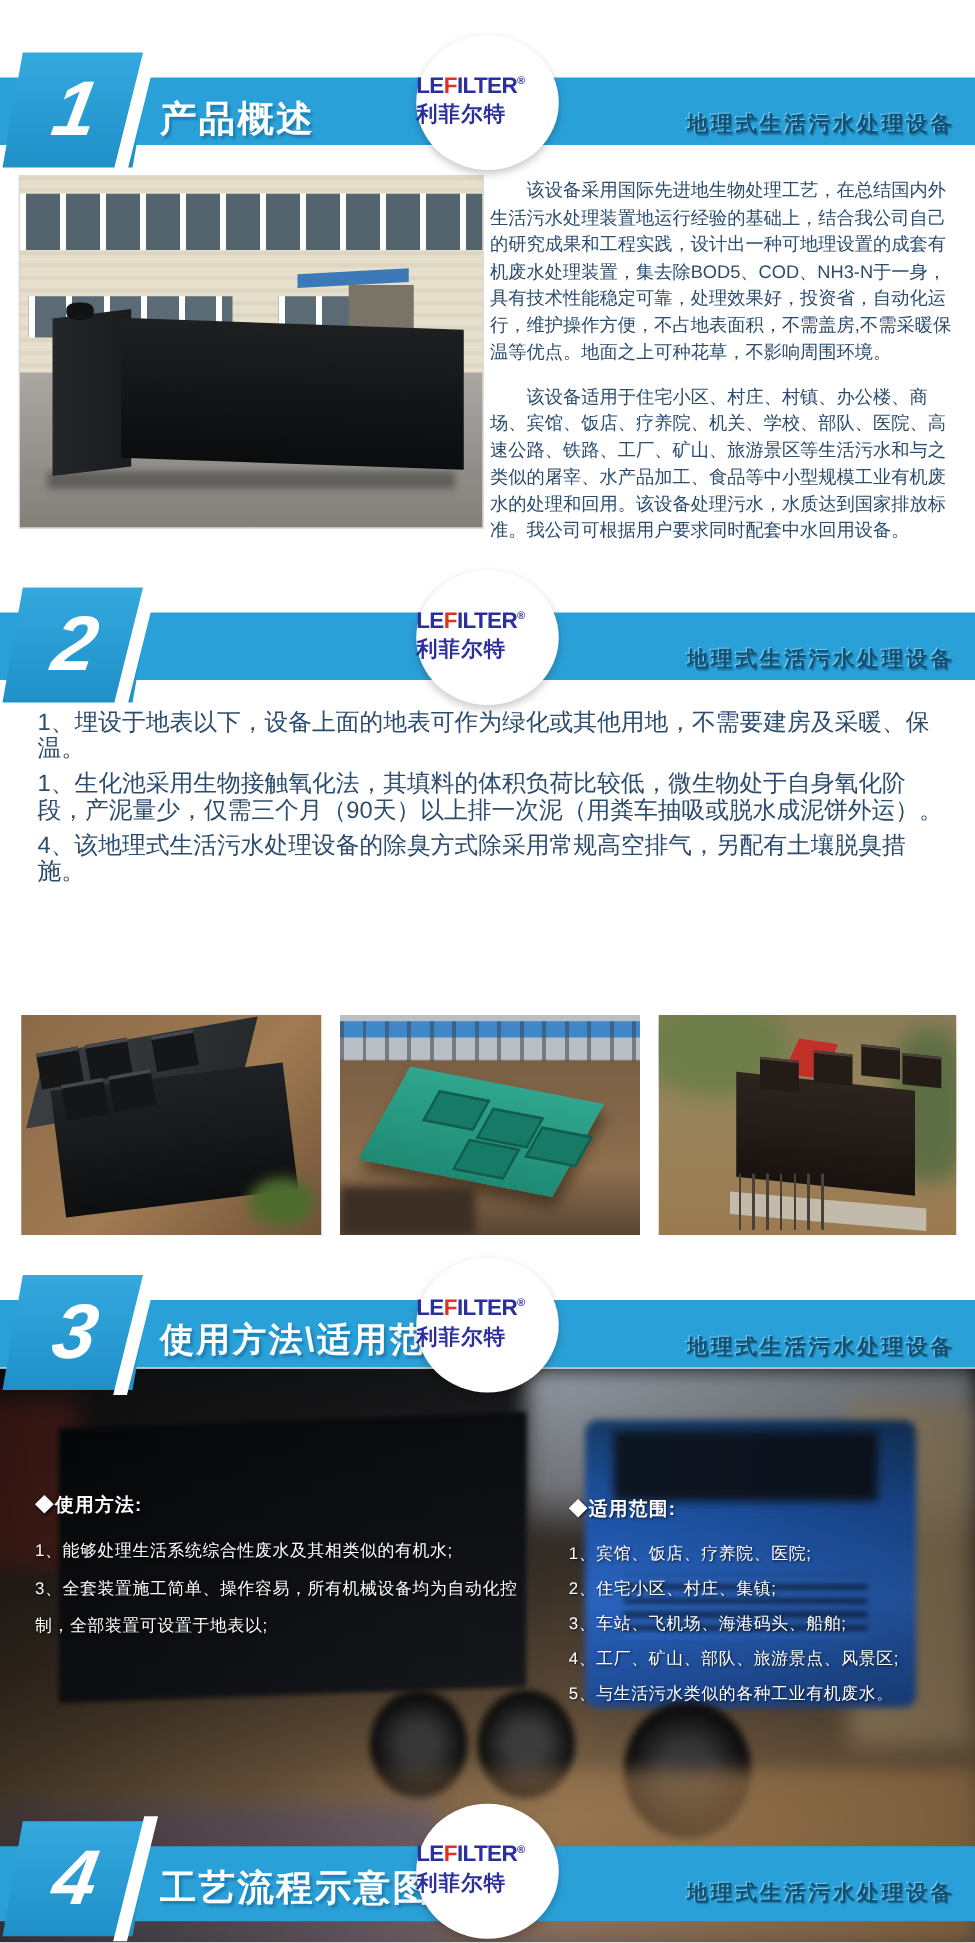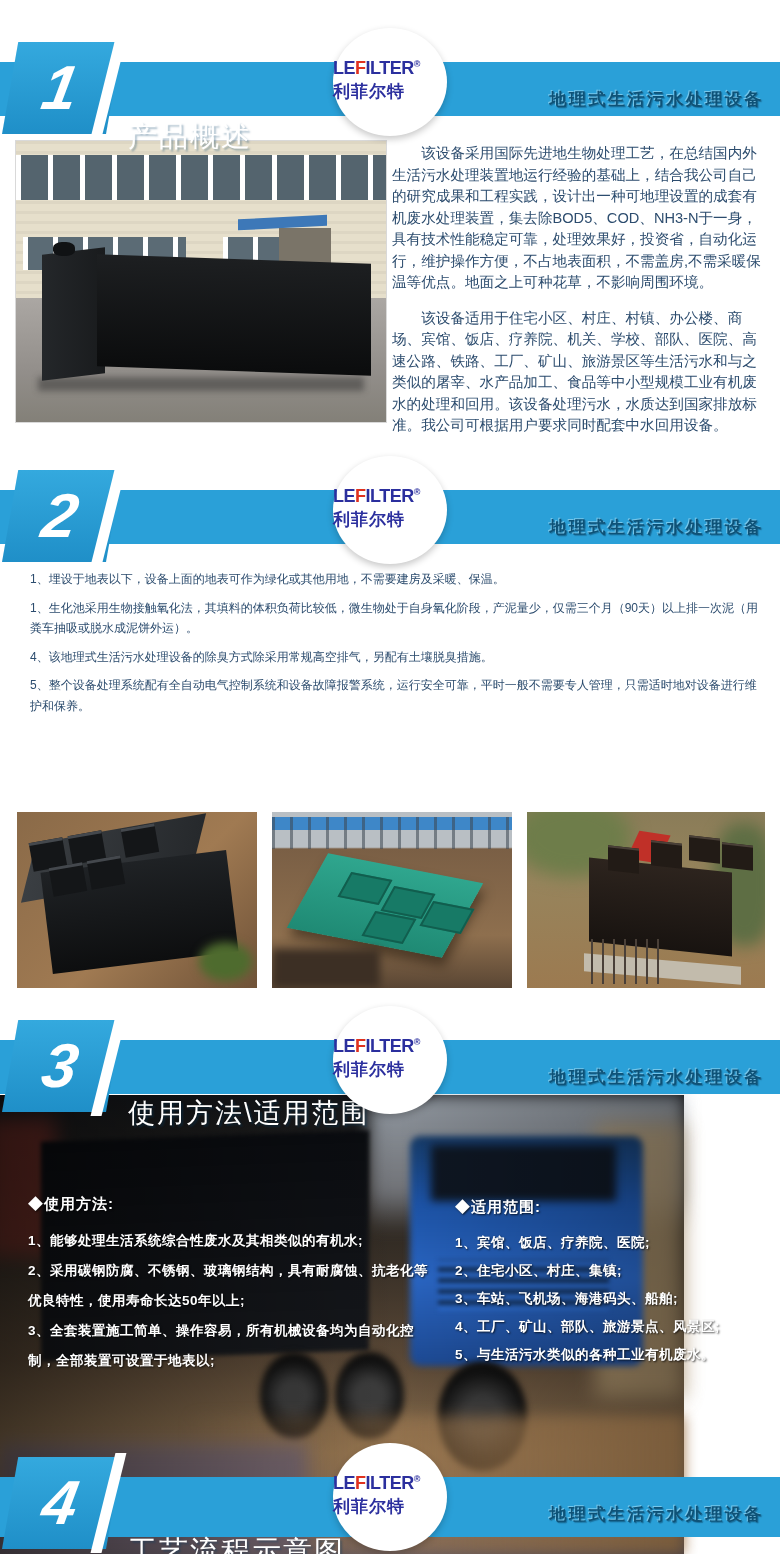--- a/index.html
+++ b/index.html
@@ -10,38 +10,38 @@
   .hdr { position:absolute; left:0; width:780px; height:140px; z-index:6; }
   .hdr-band { position:absolute; left:0; top:34px; width:780px; height:54px; background:#2aa0d8; }
   .hdr4 .hdr-band { height:60px; }
   .hdr-num { position:absolute; left:2px; top:14px; width:104px; height:92px;
              background:linear-gradient(180deg,#34a9de,#1f8fc8);
              transform:skewX(-10deg); transform-origin:bottom left;
              display:flex; align-items:center; justify-content:center; }
   .num { color:#fff; font-size:62px; font-weight:bold; font-style:italic; line-height:1; padding-right:4px; }
   .hdr-slash { position:absolute; left:103px; top:10px; width:11px; height:100px; background:#fff;
                transform:skewX(-14deg); }
-  .hdr-title { position:absolute; left:128px; top:48px; color:#fff; font-size:29px; font-weight:normal;
-               letter-spacing:2px; text-shadow:2px 2px 2px rgba(0,60,100,.35); white-space:nowrap;margin-top:41px; }
+  .hdr-title { position:absolute; left:128px; top:48px; color:#fff; font-size:29px; font-weight:bold;
+               letter-spacing:2px; text-shadow:2px 2px 2px rgba(0,60,100,.35); white-space:nowrap; }
   .logo-badge { position:absolute; left:333px; top:0; width:114px; height:108px; background:#fff;
                 border-radius:50%; box-shadow:0 3px 7px rgba(0,0,0,.22); text-align:left; }
   .logo-word { margin-top:30px; font-size:18px; font-weight:bold; color:#2b2f9e; letter-spacing:-0.5px; }
   .logo-word .lf { color:#e0321f; }
   .logo-word .reg { font-size:9px; vertical-align:super; }
   .logo-cn { font-size:17px; font-weight:bold; color:#2b2f9e; letter-spacing:1px; margin-top:1px; }
   .hdr-tag { position:absolute; right:16px; top:60px; font-size:17px; font-weight:bold; letter-spacing:2.5px;
              color:#0e5277; text-shadow:-1px -1px 0 rgba(170,225,248,.6), 1px 1px 1px rgba(0,40,70,.4);
              white-space:nowrap; }
 
   
   .s1-text { position:absolute; left:392px; top:143px; width:374px; color:#2c4c6e;
              font-size:14.6px; line-height:21.5px; }
   .s1-text p { margin:0 0 14px; text-indent:2em; }
   .features { position:absolute; left:30px; top:569px; width:731px; color:#2c4c6e;
-              font-size:12px; line-height:20.5px; }
+              font-size:19px; line-height:20.5px; }
   .features p { margin:0 0 8px; }
 
   
   .photo { position:absolute; overflow:hidden; }
   .sh { position:absolute; }
   .photo-factory { left:15px; top:140px; width:370px; height:281px; border:1px solid #d9d9d9; background:#e3dcc8; }
   .p1-wall { left:0; top:0; width:100%; height:57%;
              background:repeating-linear-gradient(180deg, rgba(0,0,0,.04) 0 3px, rgba(255,255,255,0) 3px 10px),#e6dfcb; }
   .p1-win1 { left:0; top:5%; width:100%; height:16%;
              background:repeating-linear-gradient(90deg,#fff 0 5px,#54646e 5px 32px); }
@@ -86,21 +86,21 @@
   .p2c-green2 { right:-4%; top:6%; width:26%; height:70%; background:#5e6e44; border-radius:40%; filter:blur(8px); }
   .p2c-front { left:26%; top:30%; width:60%; height:48%; background:linear-gradient(180deg,#2d241e,#181310);
                transform:skewY(6deg); }
   .p2c-box { width:13%; height:13%; background:#221b16; border-top:2px solid #4a4038; transform:skewY(6deg); }
   .p2c-flag { left:44%; top:12%; width:14%; height:16%; background:#c03028; transform:skewX(-18deg) rotate(8deg); }
   .p2c-base { left:24%; bottom:6%; width:66%; height:10%; background:#c2bbac; transform:skewY(5deg); }
   .p2c-rebar { left:27%; bottom:2%; width:32%; height:26%;
                background:repeating-linear-gradient(90deg,#4a4038 0 2px, rgba(0,0,0,0) 2px 11px); }
 
   
-  .montage { position:absolute; left:0; top:1095px; width:684px; height:459px; z-index:1;
+  .montage { position:absolute; left:0; top:1095px; width:780px; height:459px; z-index:1;
              background:linear-gradient(180deg,#14161a 0%,#23201c 18%,#3a3128 38%,#5a4836 58%,#8a6f4e 78%,#7a6458 90%,#655a60 100%); }
   .m-sky { right:0; top:0; width:46%; height:30%; background:linear-gradient(180deg,#b9c2cc,#8a8e96 70%,rgba(0,0,0,0));
            opacity:.75; filter:blur(8px); }
   .m-trees { right:0; top:6%; width:13%; height:60%; background:#a8906a; filter:blur(10px); opacity:.8; }
   .m-red { left:-2%; top:5%; width:10%; height:30%; background:#7e2e26; filter:blur(10px); opacity:.7; }
   .m-box { left:6%; top:9%; width:48%; height:48%; background:linear-gradient(180deg,#0a0c10,#16181c);
            transform:skewY(-2deg); filter:blur(2px); }
   .m-cab { left:60%; top:9%; width:34%; height:50%;
            background:linear-gradient(180deg,#163a66 0%,#1d54a8 30%,#2a66c4 62%,#1d4a94 100%);
            border-radius:10px; filter:blur(3px); }
@@ -112,21 +112,21 @@
                 background:linear-gradient(90deg, rgba(140,110,80,.15),#a87f52); filter:blur(7px); }
   .m-ground-l { left:0; bottom:0; width:45%; height:24%; background:#6e6170; filter:blur(9px); opacity:.85; }
   .m-shade { left:0; top:0; width:100%; height:100%;
              background:linear-gradient(90deg, rgba(0,0,0,.5), rgba(0,0,0,.12) 40%, rgba(0,0,0,0) 58%, rgba(0,0,0,.28)); }
 
   .ov-col { position:absolute; z-index:5; }
   .ov-usage { left:28px; top:100px; width:402px; }
   .ov-scope { left:455px; top:103px; width:312px; }
   .ov-head { font-size:15px; font-weight:bold; color:#fff; letter-spacing:1px;
              text-shadow:1px 1px 2px rgba(0,0,0,.75); margin-bottom:12px; }
-  .ov-item { font-size:13.5px; font-weight:bold; color:#fff; line-height:30px; letter-spacing:.5px;
+  .ov-item { font-size:13.5px; font-weight:normal; color:#fff; line-height:30px; letter-spacing:.5px;
              text-shadow:1px 1px 2px rgba(0,0,0,.75); }
   .ov-scope .ov-item { line-height:28px; }
 </style>
 </head>
 <body>
 
 <div class="page">
 
   <div class="hdr" style="top:28px">
     <div class="hdr-band"></div>
@@ -171,21 +171,20 @@
       <div class="logo-word"><span>LE</span><span class="lf">F</span><span>ILTER</span><span class="reg">®</span></div>
       <div class="logo-cn">利菲尔特</div>
     </div>
     <div class="hdr-tag">地理式生活污水处理设备</div>
   </div>
 
   <div class="features">
     <p>1、埋设于地表以下，设备上面的地表可作为绿化或其他用地，不需要建房及采暖、保温。</p>
     <p>1、生化池采用生物接触氧化法，其填料的体积负荷比较低，微生物处于自身氧化阶段，产泥量少，仅需三个月（90天）以上排一次泥（用粪车抽吸或脱水成泥饼外运）。</p>
     <p>4、该地理式生活污水处理设备的除臭方式除采用常规高空排气，另配有土壤脱臭措施。</p>
-    <p>5、整个设备处理系统配有全自动电气控制系统和设备故障报警系统，运行安全可靠，平时一般不需要专人管理，只需适时地对设备进行维护和保养。</p>
   </div>
 
   <div class="photo photo-a">
     <div class="sh p2a-top"></div>
     <div class="sh p2a-front"></div>
     <div class="sh p2a-h" style="left:6%;top:16%"></div>
     <div class="sh p2a-h" style="left:22%;top:12%"></div>
     <div class="sh p2a-h" style="left:14%;top:30%"></div>
     <div class="sh p2a-h" style="left:30%;top:26%"></div>
     <div class="sh p2a-h" style="left:44%;top:8%"></div>
@@ -239,21 +238,20 @@
     <div class="sh m-wheel" style="left:38%;top:56%;width:10%;height:19%"></div>
     <div class="sh m-wheel" style="left:49%;top:56%;width:10%;height:19%"></div>
     <div class="sh m-wheel" style="left:64%;top:58%;width:13%;height:24%"></div>
     <div class="sh m-ground-r"></div>
     <div class="sh m-ground-l"></div>
     <div class="sh m-shade"></div>
 
     <div class="ov-col ov-usage">
       <div class="ov-head">◆使用方法:</div>
       <div class="ov-item">1、能够处理生活系统综合性废水及其相类似的有机水;</div>
-      <div class="ov-item">2、采用碳钢防腐、不锈钢、玻璃钢结构，具有耐腐蚀、抗老化等优良特性，使用寿命长达50年以上;</div>
       <div class="ov-item">3、全套装置施工简单、操作容易，所有机械设备均为自动化控制，全部装置可设置于地表以;</div>
     </div>
     <div class="ov-col ov-scope">
       <div class="ov-head">◆适用范围:</div>
       <div class="ov-item">1、宾馆、饭店、疗养院、医院;</div>
       <div class="ov-item">2、住宅小区、村庄、集镇;</div>
       <div class="ov-item">3、车站、飞机场、海港码头、船舶;</div>
       <div class="ov-item">4、工厂、矿山、部队、旅游景点、风景区;</div>
       <div class="ov-item">5、与生活污水类似的各种工业有机废水。</div>
     </div>

